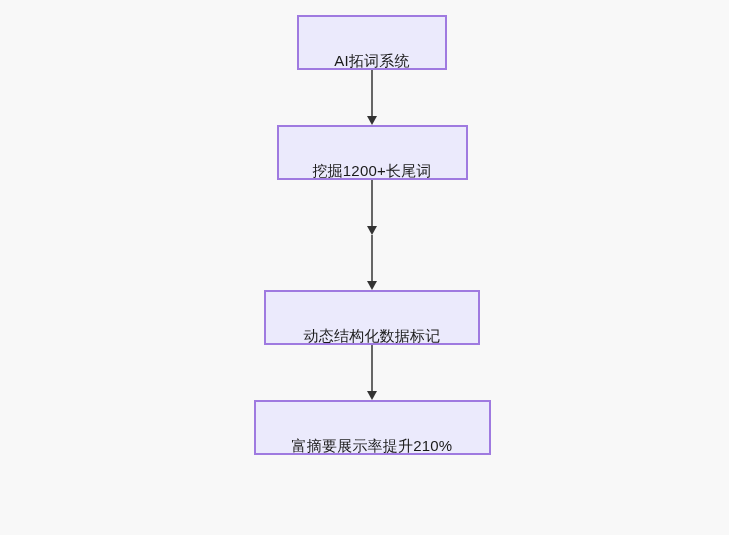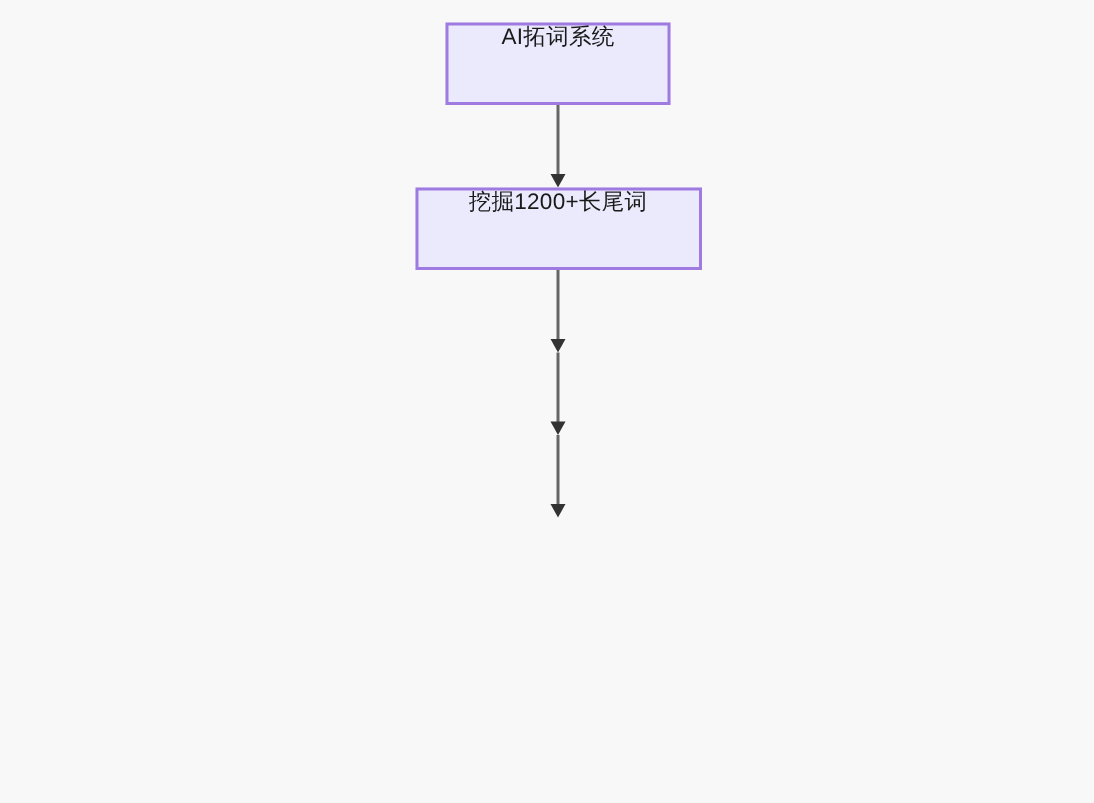--- a/index.html
+++ b/index.html
@@ -32,21 +32,21 @@
     align-items: center;
   }
 
   .node {
     box-sizing: border-box;
     height: 55px;
     background: #ebeafc;
     border: 2px solid #9f7ae0;
     border-radius: 0;
     display: flex;
-    align-items: flex-start;
+    align-items: flex-end;
     justify-content: center;
     position: relative;
     
     margin-left: 15px;
   }
 
   .node-label {
     font-size: 15px;
     line-height: 1;
     color: #1a1a1a;
@@ -115,21 +115,27 @@
       <span class="line"></span>
       <span class="arrowhead"></span>
     </div>
 
 
     <div class="connector">
       <span class="line"></span>
       <span class="arrowhead"></span>
     </div>
 
+    <div class="node w4">
+      <span class="node-label">动态结构化数据标记</span>
+    </div>
 
     <div class="connector">
       <span class="line"></span>
       <span class="arrowhead"></span>
     </div>
 
+    <div class="node w5">
+      <span class="node-label">富摘要展示率提升210%</span>
+    </div>
 
   </div>
 </div>
 
 </body></html>

